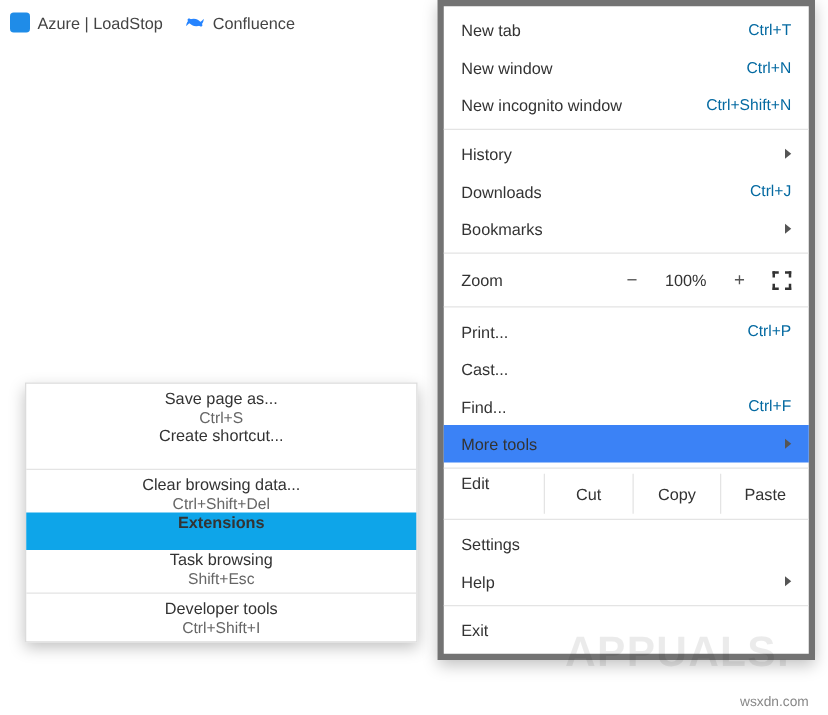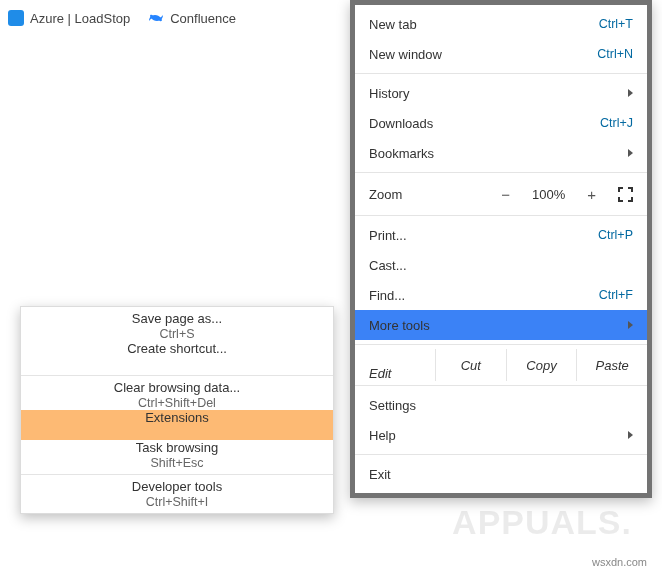--- a/index.html
+++ b/index.html
@@ -79,23 +79,22 @@
     .zoom-value { font-size:13px; color:#333; }
     .full-icon { width:15px; height:15px; position:relative; cursor:pointer; }
     .full-icon span { position:absolute; width:5px; height:5px; border:2px solid #333; }
     .full-icon .tl { top:0; left:0; border-right:none; border-bottom:none; }
     .full-icon .tr { top:0; right:0; border-left:none; border-bottom:none; }
     .full-icon .bl { bottom:0; left:0; border-right:none; border-top:none; }
     .full-icon .br { bottom:0; right:0; border-left:none; border-top:none; }
 
     .edit-row {
       display:flex;
-      align-items:flex-end;
+      align-items:flex-start;
       height:32px;
-      font-style:italic;
     }
     .edit-label { padding-left:14px; width:80px; }
     .edit-btns { flex:1; display:flex; height:100%; }
     .edit-btn { flex:1; display:flex; align-items:center; justify-content:center; border-left:1px solid #e4e4e4; cursor:pointer; font-size:13px; }
 
     
     .sub-menu {
       position:absolute;
       top:306px;
       left:20px;
@@ -107,21 +106,21 @@
       z-index:5;
     }
     .sub-item {
       display:flex;
       align-items:center;
       height:30px;
       padding:0 14px;
       cursor:pointer;
       flex-direction:column;
     }
-    .sub-item.highlight { background:#fdba74; }
+    .sub-item.highlight { background:#0ea5e9;font-weight:bold; }
     .sub-label { flex:1; }
     .sub-shortcut { color:#666; font-size:12.5px; }
     .sub-sep { height:1px; background:#e4e4e4; margin:4px 0; }
 
     
     .footer {
       position:absolute;
       bottom:4px;
       right:15px;
       font-size:11px;
@@ -161,20 +160,24 @@
 
 <div class="main-menu">
 
   <div class="menu-item">
     <span class="menu-label">New tab</span>
     <span class="menu-shortcut">Ctrl+T</span>
   </div>
   <div class="menu-item">
     <span class="menu-label">New window</span>
     <span class="menu-shortcut">Ctrl+N</span>
+  </div>
+  <div class="menu-item">
+    <span class="menu-label">New incognito window</span>
+    <span class="menu-shortcut">Ctrl+Shift+N</span>
   </div>
 
   <div class="menu-sep"></div>
 
   <div class="menu-item">
     <span class="menu-label">History</span>
     <span class="chevron"></span>
   </div>
   <div class="menu-item">
     <span class="menu-label">Downloads</span>

